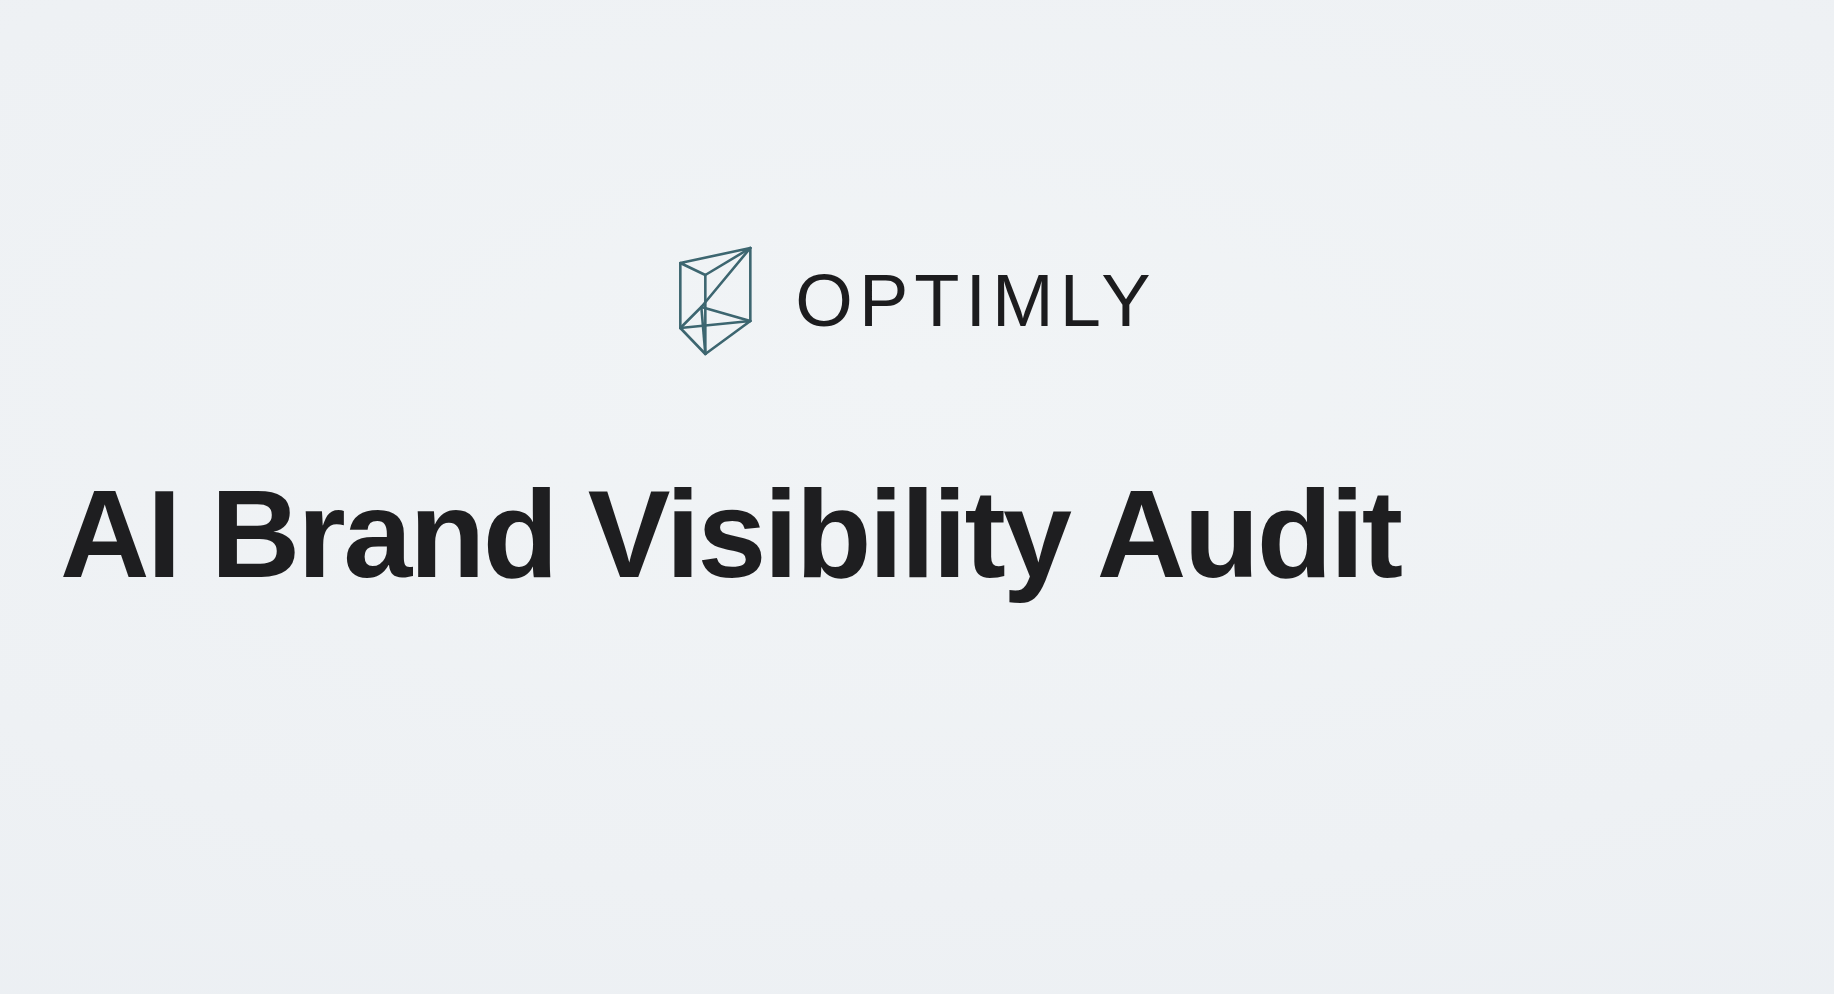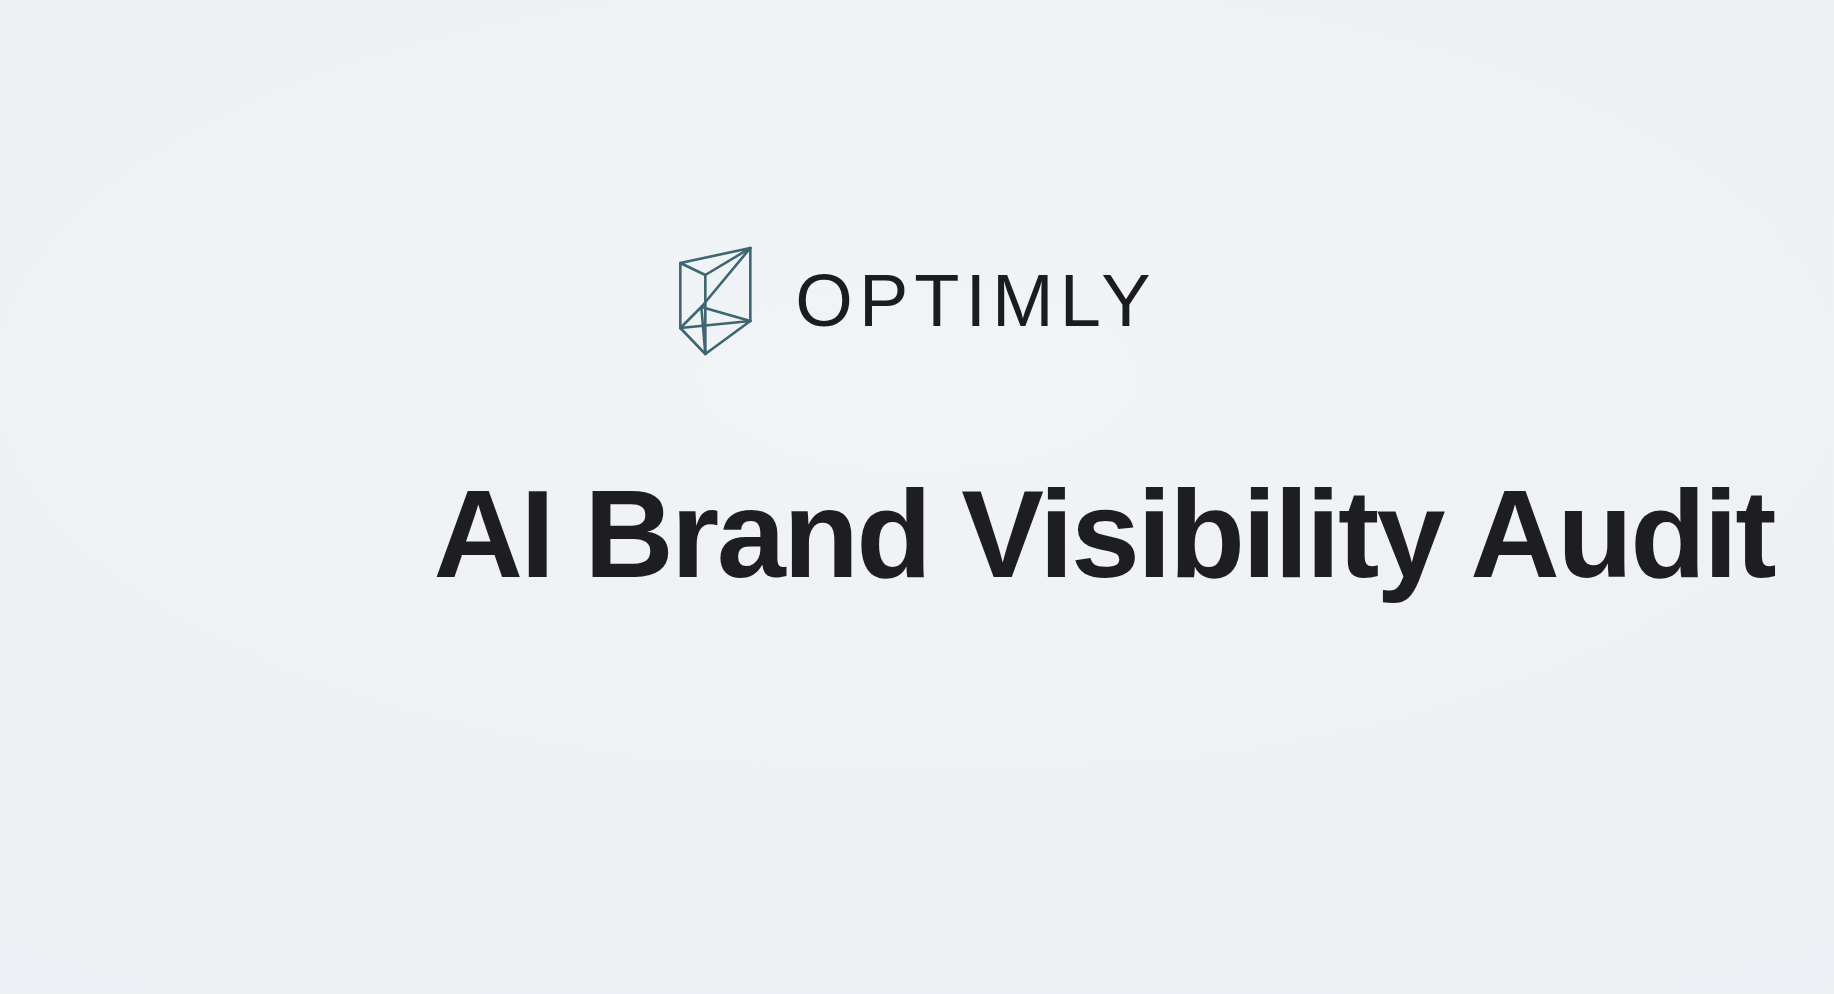--- a/index.html
+++ b/index.html
@@ -57,21 +57,21 @@
     line-height: 1;
     display: block;
   }
 
   
   .headline {
     position: absolute;
     top: 468px;
     left: 0;
     width: 1834px;
-    text-align: right;
+    text-align: left;
     font-family: "Liberation Sans", sans-serif;
     font-size: 124px;
     font-weight: 700;
     letter-spacing: -2.6px;
     line-height: 1.08;
     color: #1e1e20;
     margin: 0;
     padding: 0 60px;
     box-sizing: border-box;
   }

